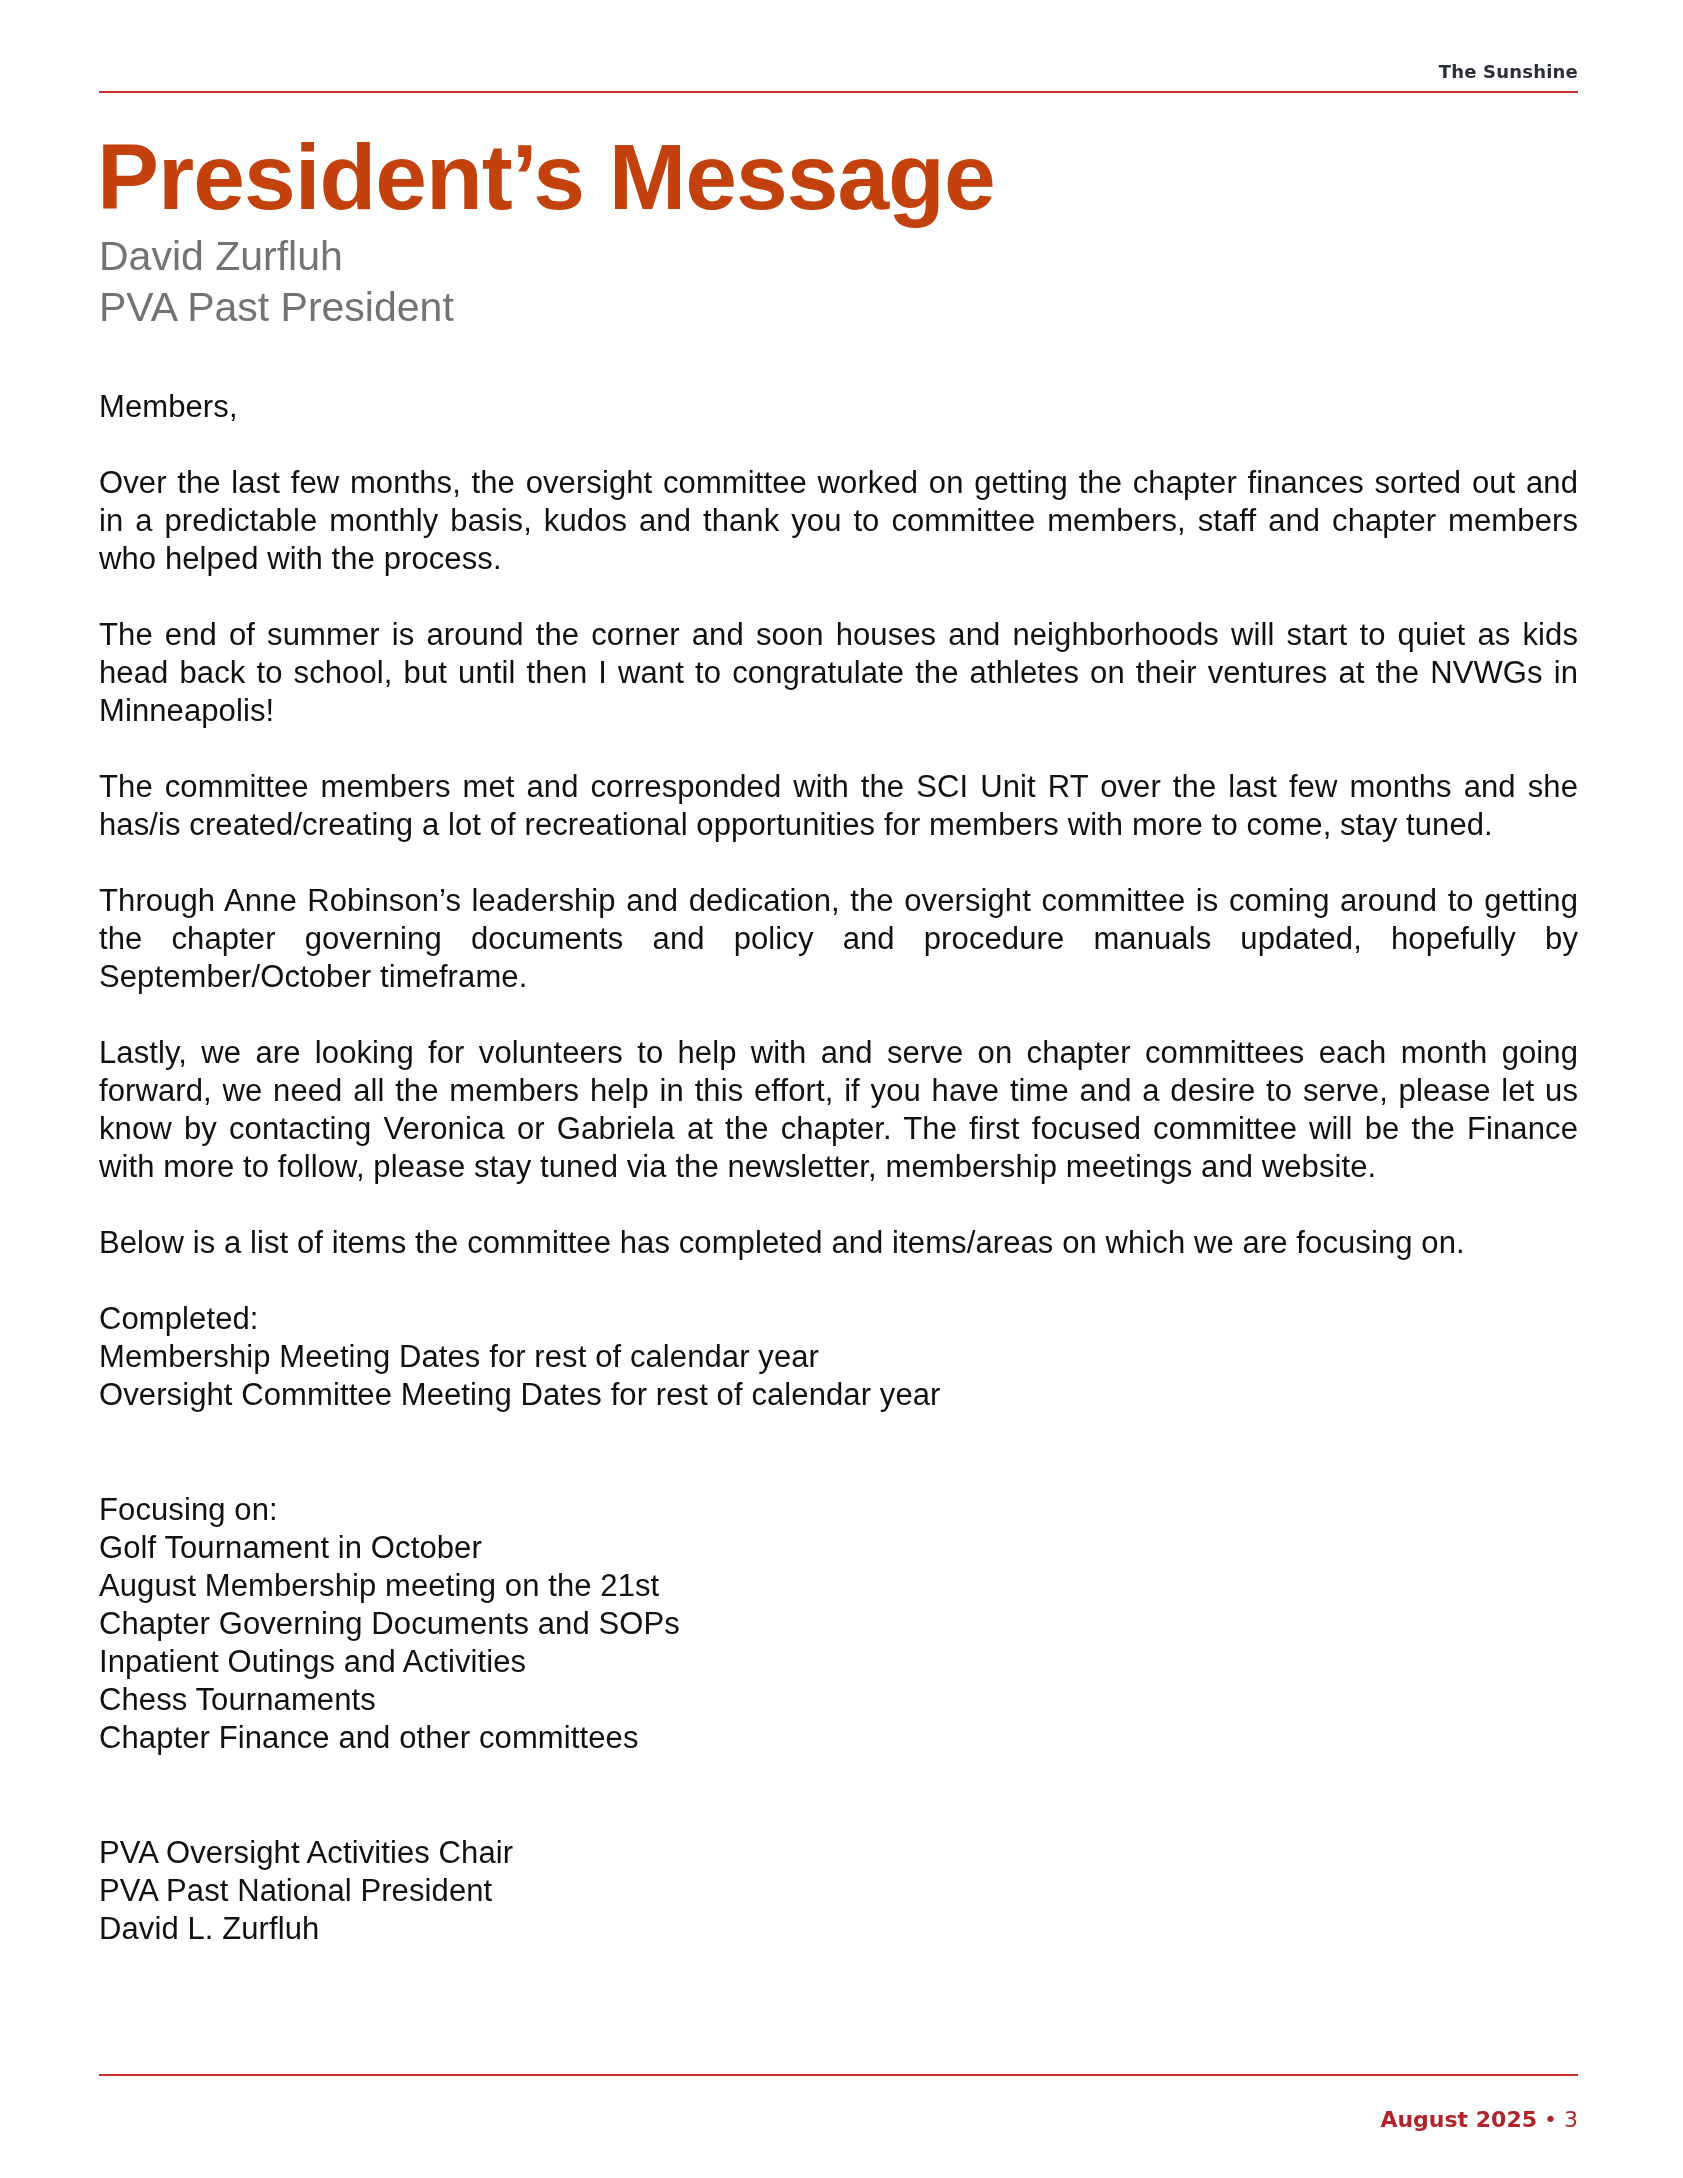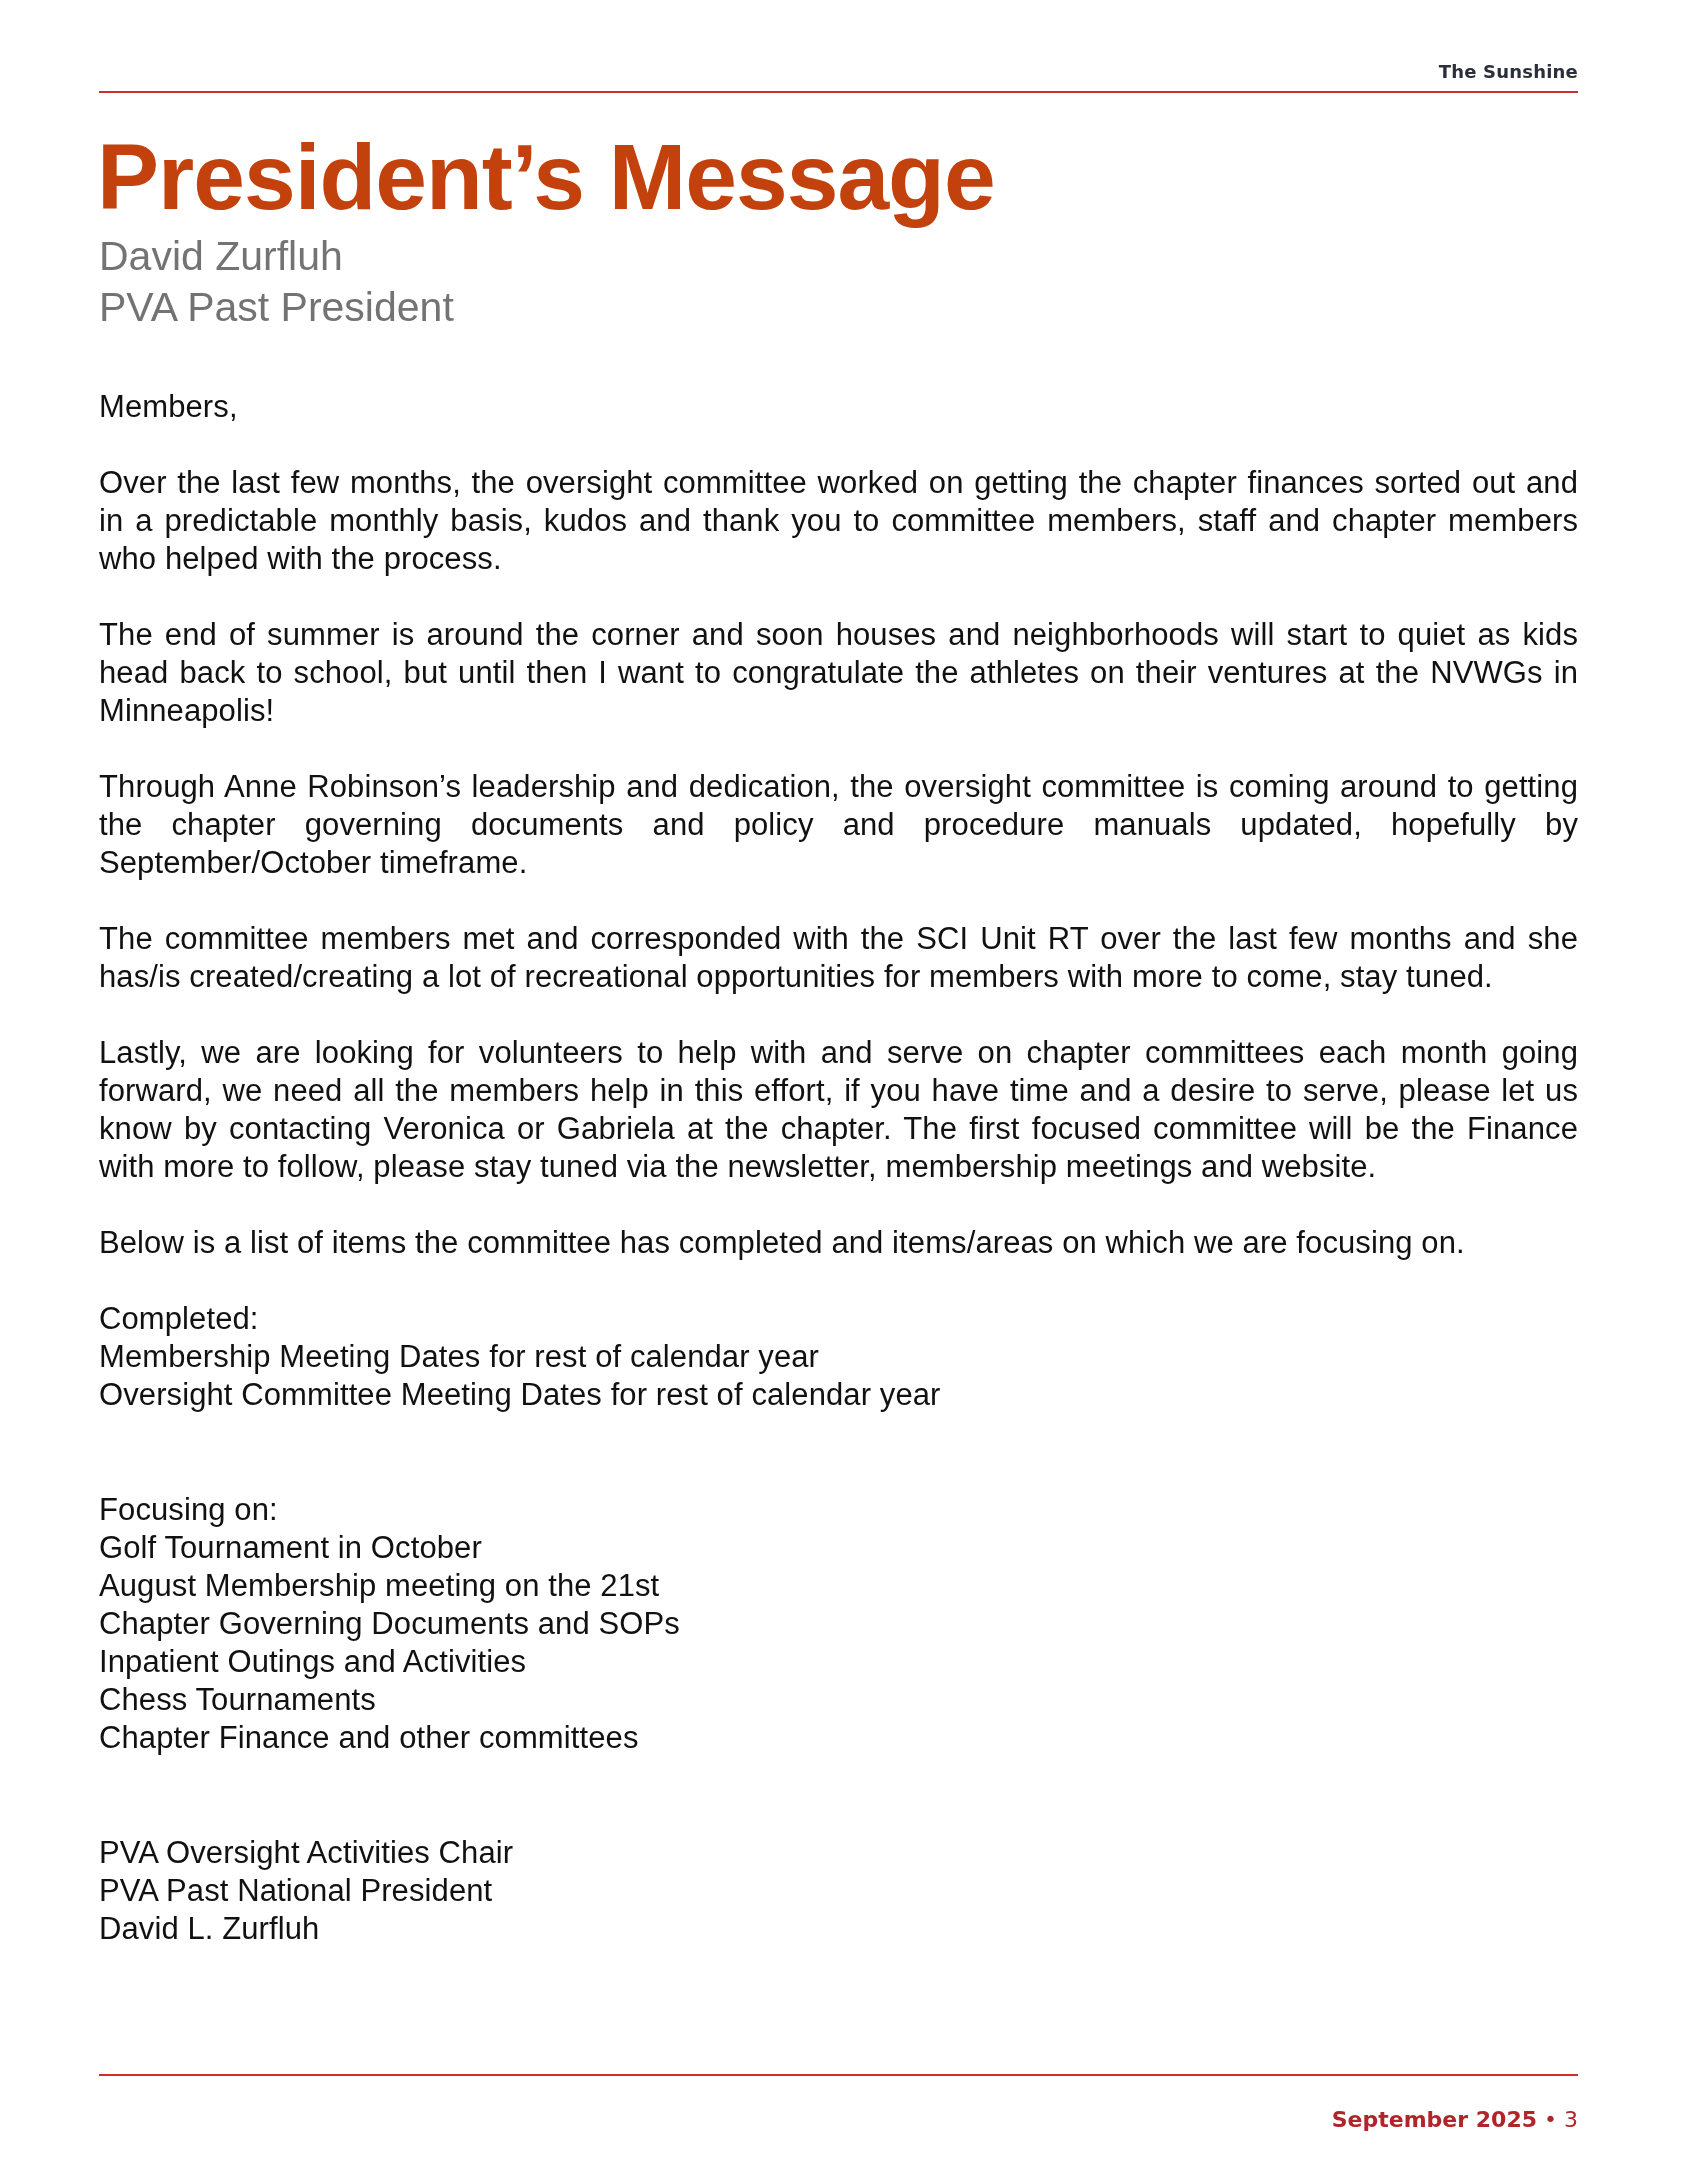--- a/index.html
+++ b/index.html
@@ -34,22 +34,22 @@
 <div class="rule top"></div>
 
 <h1 class="title">President’s Message</h1>
 <div class="subtitle sub1">David Zurfluh</div>
 <div class="subtitle sub2">PVA Past President</div>
 
 <div class="body">
   <p class="left">Members,</p>
   <p>Over the last few months, the oversight committee worked on getting the chapter finances sorted out and in a predictable monthly basis, kudos and thank you to committee members, staff and chap­ter members who helped with the process.</p>
   <p>The end of summer is around the corner and soon houses and neighborhoods will start to quiet as kids head back to school, but until then I want to congratulate the athletes on their ventures at the NVWGs in Minneapolis!</p>
+  <p>The committee members met and corresponded with the SCI Unit RT over the last few months and she has/is created/creating a lot of recreational opportunities for members with more to come, stay tuned.</p>
   <p>Through Anne Robinson’s leadership and dedication, the oversight committee is coming around to getting the chapter governing documents and policy and procedure manuals updated, hopefully by September/October timeframe.</p>
-  <p>The committee members met and corresponded with the SCI Unit RT over the last few months and she has/is created/creating a lot of recreational opportunities for members with more to come, stay tuned.</p>
   <p>Lastly, we are looking for volunteers to help with and serve on chapter committees each month going forward, we need all the members help in this effort, if you have time and a desire to serve, please let us know by contacting Veronica or Gabriela at the chapter.  The first focused committee will be the Finance with more to follow, please stay tuned via the newsletter, membership meetings and website.</p>
   <p class="left">Below is a list of items the committee has completed and items/areas on which we are focusing on.</p>
 
   <div>
     <span class="line">Completed:</span>
     <span class="line">Membership Meeting Dates for rest of calendar year</span>
     <span class="line">Oversight Committee Meeting Dates for rest of calendar year</span>
   </div>
   <div class="gap2"></div>
 
@@ -66,17 +66,17 @@
 
   <div>
     <span class="line">PVA Oversight Activities Chair</span>
     <span class="line">PVA Past National President</span>
     <span class="line">David L. Zurfluh</span>
   </div>
 </div>
 
 <div class="rule bottom"></div>
 <div class="footer">
-  <span class="month">September 2025</span>
+  <span class="month">August 2025</span>
   <span class="pg">•</span>
   <span class="pg">3</span>
 </div>
 
 
 </body></html>

